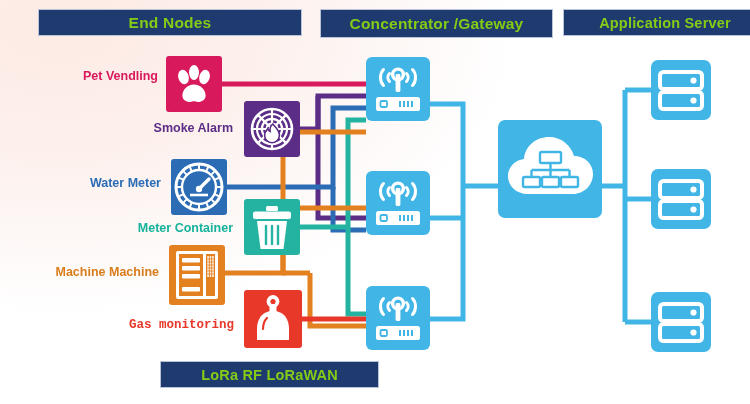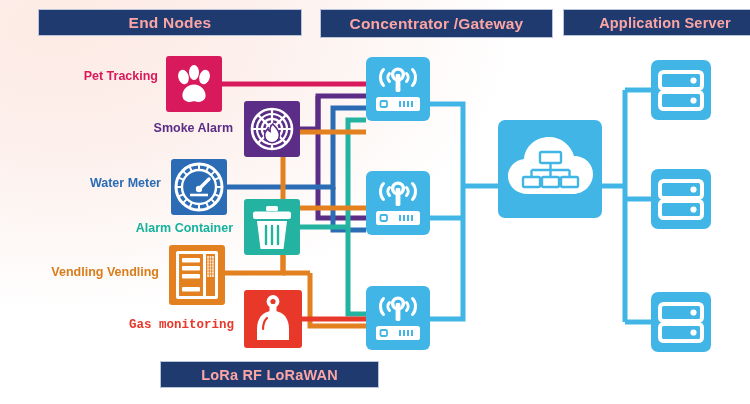--- a/index.html
+++ b/index.html
@@ -16,21 +16,21 @@
       radial-gradient(ellipse 420px 260px at 96% 12%, #eef6fb 0%, #f7fbfd 55%, #ffffff 85%),
       #ffffff;
   }
   svg#wires{position:absolute;left:0;top:0;width:750px;height:404px;}
 
   
   .banner{
     position:absolute;
     background:#1f3a6e;
     border:1px solid #b9c4d8;
-    color:#fca5a5;
+    color:#84cc16;
     font-weight:bold;
     display:flex;align-items:center;justify-content:center;
     letter-spacing:.2px;
     box-sizing:border-box;
   }
   #hdr-end-nodes{left:38px;top:9px;width:264px;height:27px;font-size:15.5px;}
   #hdr-gateway{left:320px;top:9px;width:233px;height:29px;font-size:15.5px;}
   #hdr-appserver{left:563px;top:9px;width:204px;height:27px;font-size:14.5px;}
   #hdr-network-server{left:468px;top:80px;width:142px;height:26px;font-size:14.5px;}
   #banner-lora{left:160px;top:361px;width:219px;height:27px;font-size:14.5px;}
@@ -89,25 +89,25 @@
       <path d="M625,199 H651" stroke="#41b6e6" stroke-width="5"></path>
       <path d="M625,322 H651" stroke="#41b6e6" stroke-width="5"></path>
     </g>
   </svg>
 
   <div class="banner" id="hdr-end-nodes">End Nodes</div>
   <div class="banner" id="hdr-gateway">Concentrator /Gateway</div>
   <div class="banner" id="hdr-appserver">Application Server</div>
   <div class="banner" id="banner-lora">LoRa RF   LoRaWAN</div>
 
-  <div class="dlabel" style="left:0px;top:69px;width:158px;color:#d8195c;">Pet Tracking</div>
+  <div class="dlabel" style="left:0px;top:69px;width:158px;color:#d8195c;">Pet Vendling</div>
   <div class="dlabel" style="left:0px;top:121px;width:233px;color:#5b2d87;">Smoke Alarm</div>
   <div class="dlabel" style="left:0px;top:176px;width:161px;color:#2b6cb5;">Water Meter</div>
-  <div class="dlabel" style="left:0px;top:221px;width:233px;color:#15b29c;">Alarm Container</div>
-  <div class="dlabel" style="left:0px;top:265px;width:159px;color:#d97c1b;">Vendling Vendling</div>
+  <div class="dlabel" style="left:0px;top:221px;width:233px;color:#15b29c;">Meter Container</div>
+  <div class="dlabel" style="left:0px;top:265px;width:159px;color:#d97c1b;">Machine Machine</div>
   <div class="dlabel" style="left:0px;top:318px;width:234px;color:#e8382a;font-family:Liberation Mono, monospace;">Gas monitoring</div>
 
   <div class="tile" style="left:166px;top:56px;width:56px;height:56px;background:#d8195c;">
     <svg viewBox="0 0 56 56">
       <ellipse cx="17.5" cy="21" rx="5.2" ry="7.4" fill="#fff" transform="rotate(-16 17.5 21)"></ellipse>
       <ellipse cx="28" cy="16.5" rx="5" ry="7.6" fill="#fff"></ellipse>
       <ellipse cx="38.5" cy="21" rx="5.2" ry="7.4" fill="#fff" transform="rotate(16 38.5 21)"></ellipse>
       <path d="M28 28.5c6.6 0 11.6 5.6 11.6 10.9 0 4.3-3.6 6.5-7.6 6.5-1.9 0-2.8-.7-4-.7s-2.1.7-4 .7c-4 0-7.6-2.2-7.6-6.5 0-5.3 5-10.9 11.6-10.9z" fill="#fff"></path>
     </svg>
   </div>

